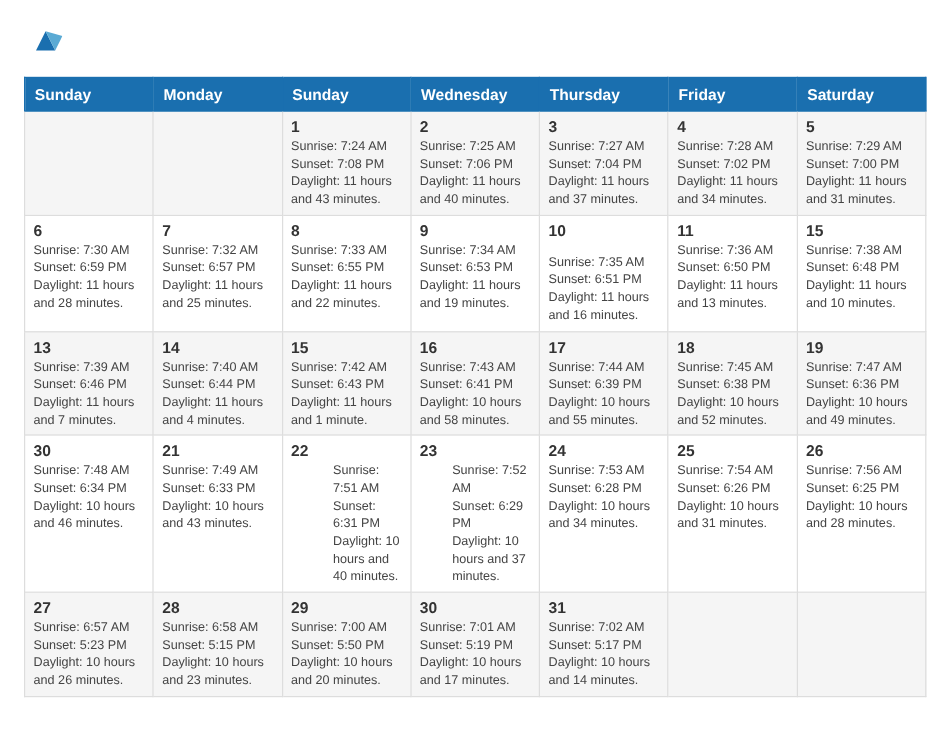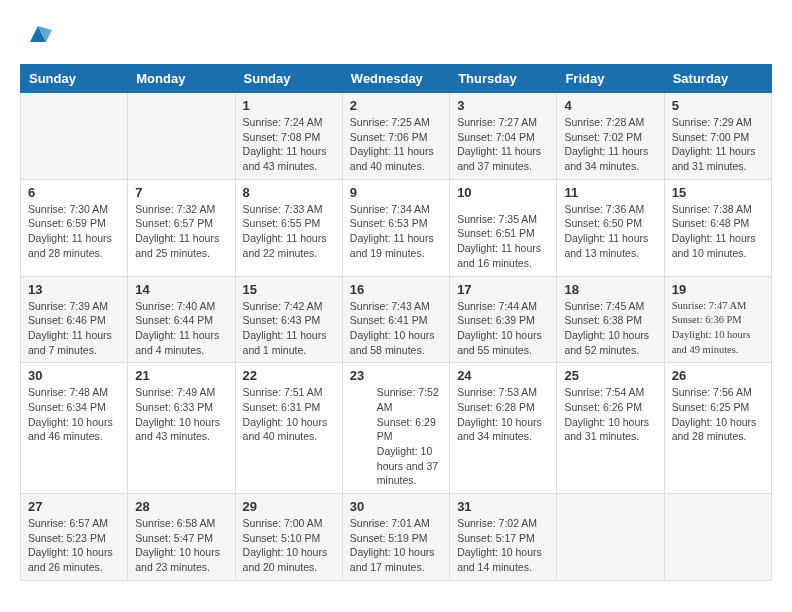--- a/index.html
+++ b/index.html
@@ -238,41 +238,41 @@
 Daylight: 10 hours and 55 minutes.</div>
         </td>
         <td>
           <span class="day-num">18</span>
           <div class="cell-content" style="white-space: pre-line;">Sunrise: 7:45 AM
 Sunset: 6:38 PM
 Daylight: 10 hours and 52 minutes.</div>
         </td>
         <td>
           <span class="day-num">19</span>
-          <div class="cell-content" style="white-space: pre-line; font-family: Liberation Serif, serif;">Sunrise: 7:47 AM
+          <div class="cell-content" style="white-space: pre-line;">Sunrise: 7:47 AM
 Sunset: 6:36 PM
 Daylight: 10 hours and 49 minutes.</div>
         </td>
       </tr>
       <tr>
         <td>
           <span class="day-num">30</span>
           <div class="cell-content" style="white-space: pre-line;">Sunrise: 7:48 AM
 Sunset: 6:34 PM
 Daylight: 10 hours and 46 minutes.</div>
         </td>
         <td>
           <span class="day-num">21</span>
           <div class="cell-content" style="white-space: pre-line;">Sunrise: 7:49 AM
 Sunset: 6:33 PM
 Daylight: 10 hours and 43 minutes.</div>
         </td>
         <td>
           <span class="day-num">22</span>
-          <div class="cell-content" style="white-space: pre-line;">Sunrise: 7:51 AM
+          <div class="cell-content" style="white-space: pre-line; margin-left: 35px;">Sunrise: 7:51 AM
 Sunset: 6:31 PM
 Daylight: 10 hours and 40 minutes.</div>
         </td>
         <td>
           <span class="day-num">23</span>
           <div class="cell-content" style="white-space: pre-line; margin-left: 27px;">Sunrise: 7:52 AM
 Sunset: 6:29 PM
 Daylight: 10 hours and 37 minutes.</div>
         </td>
         <td>
@@ -297,27 +297,27 @@
       <tr>
         <td>
           <span class="day-num">27</span>
           <div class="cell-content" style="white-space: pre-line;">Sunrise: 6:57 AM
 Sunset: 5:23 PM
 Daylight: 10 hours and 26 minutes.</div>
         </td>
         <td>
           <span class="day-num">28</span>
           <div class="cell-content" style="white-space: pre-line;">Sunrise: 6:58 AM
-Sunset: 5:47 PM
+Sunset: 5:15 PM
 Daylight: 10 hours and 23 minutes.</div>
         </td>
         <td>
           <span class="day-num">29</span>
           <div class="cell-content" style="white-space: pre-line;">Sunrise: 7:00 AM
-Sunset: 5:10 PM
+Sunset: 5:50 PM
 Daylight: 10 hours and 20 minutes.</div>
         </td>
         <td>
           <span class="day-num">30</span>
           <div class="cell-content" style="white-space: pre-line;">Sunrise: 7:01 AM
 Sunset: 5:19 PM
 Daylight: 10 hours and 17 minutes.</div>
         </td>
         <td>
           <span class="day-num">31</span>

